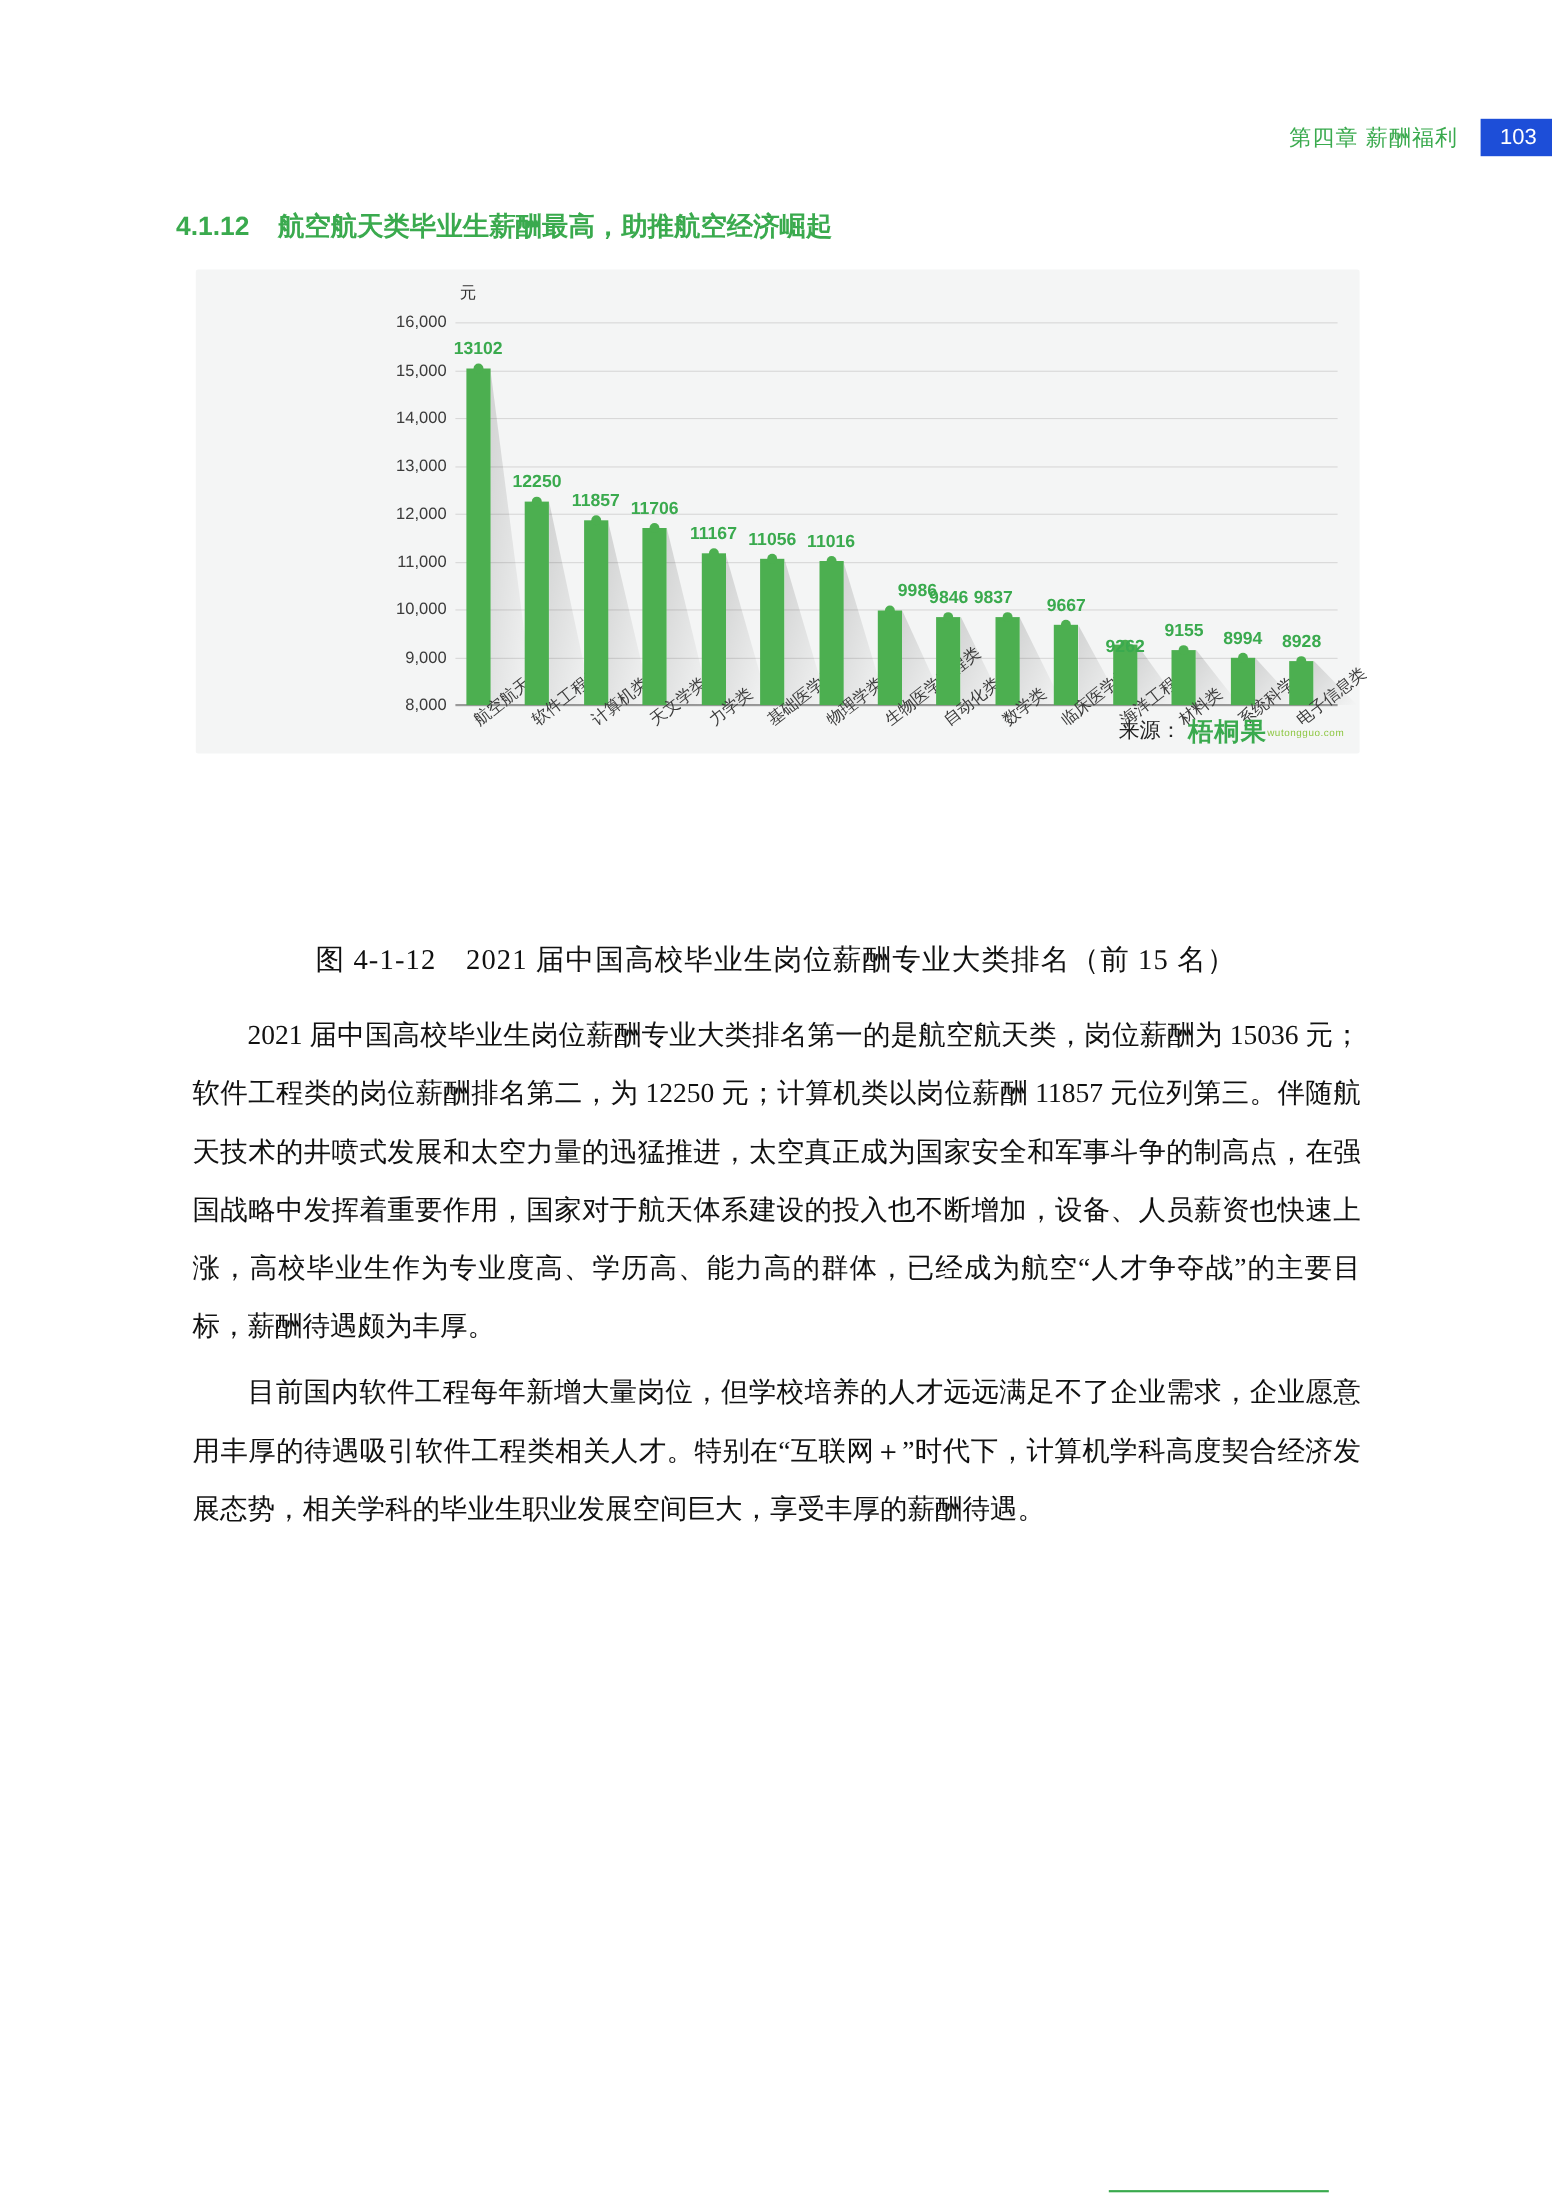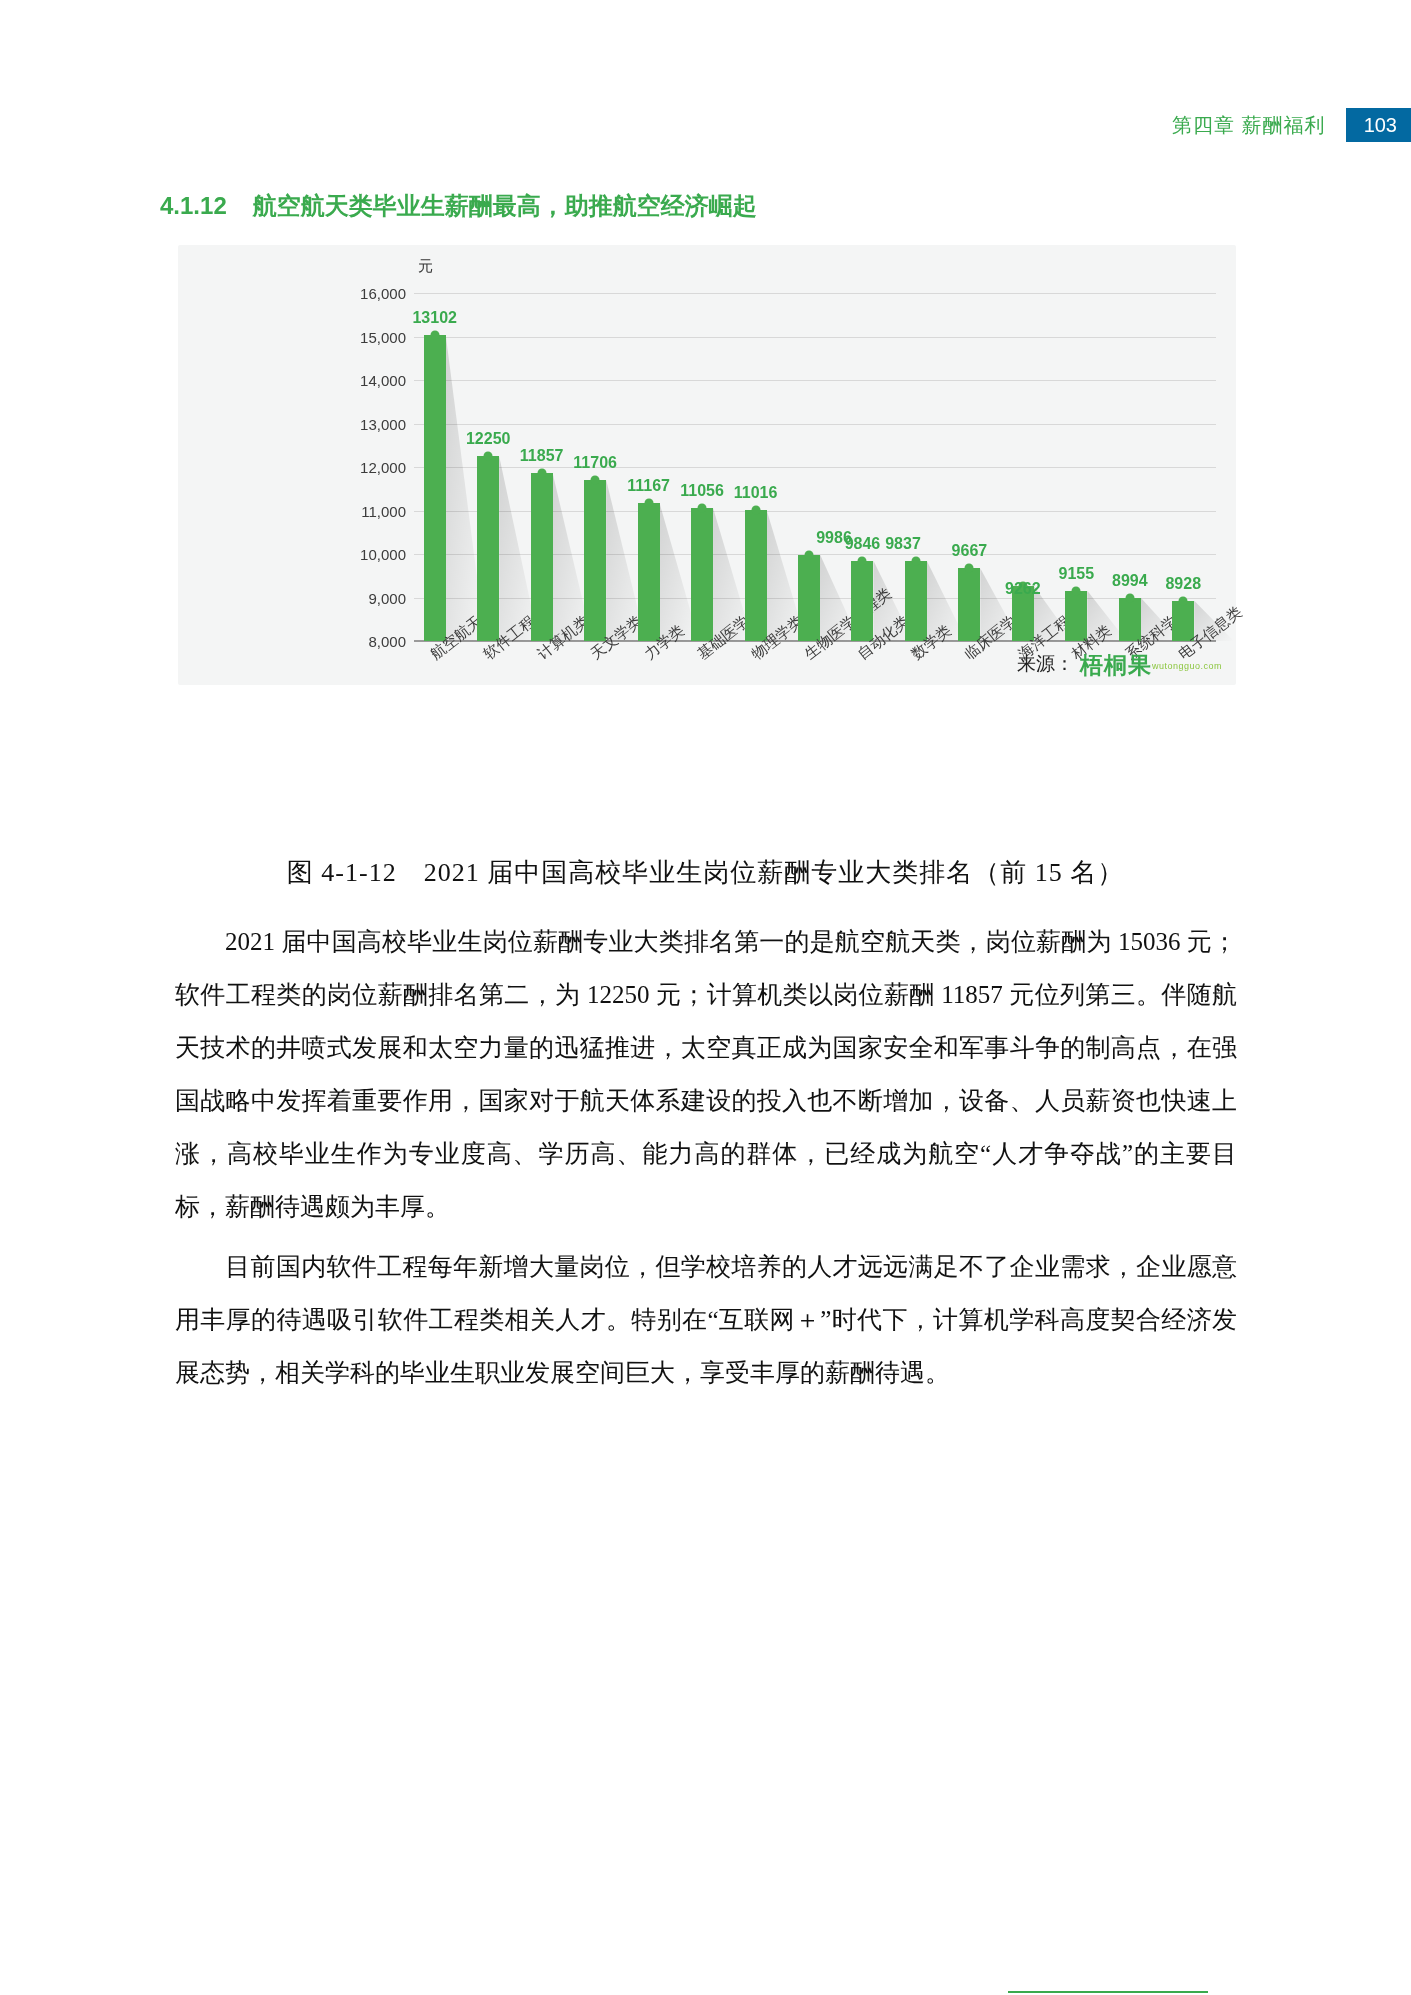--- a/index.html
+++ b/index.html
@@ -35,21 +35,21 @@
   .header-rule {
     position: absolute;
     right: 203px;
     bottom: 2px;
     width: 200px;
     height: 2px;
     background: #3aaa4e;
   }
   .page-num-tag {
     position: relative;
-    background: #0369a1;
+    background: #1d4ed8;
     color: #ffffff;
     font-family: "Liberation Sans", sans-serif;
     font-size: 20px;
     line-height: 34px;
     height: 34px;
     padding: 0 14px 0 18px;
     display: flex;
     align-items: center;
   }
   .page-num-tag::after {

